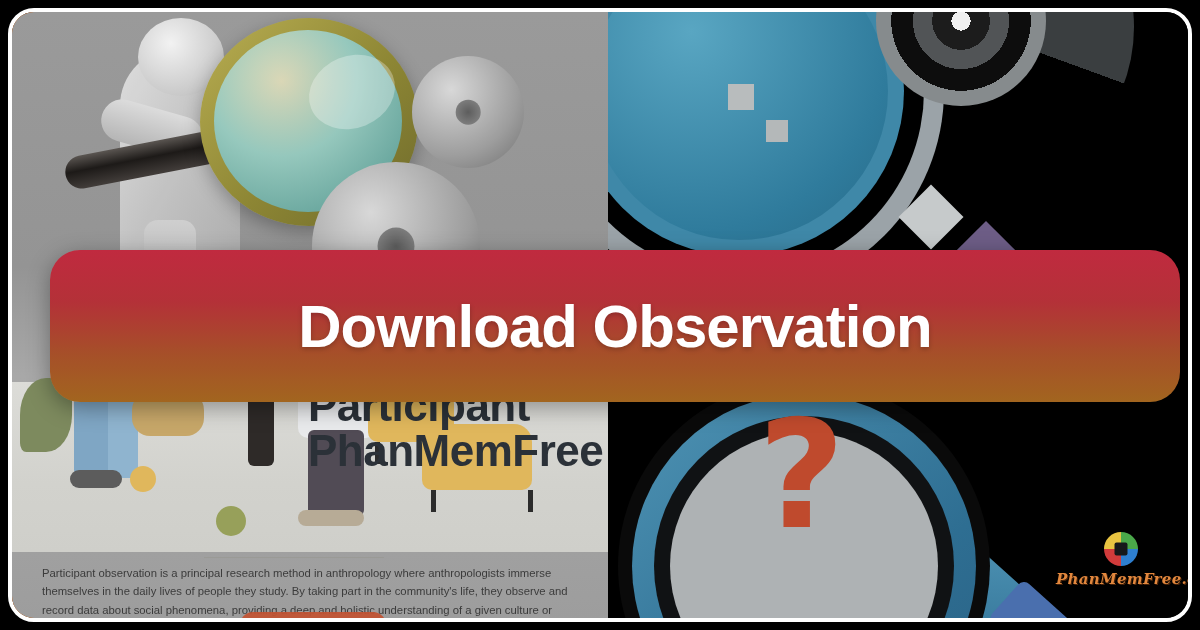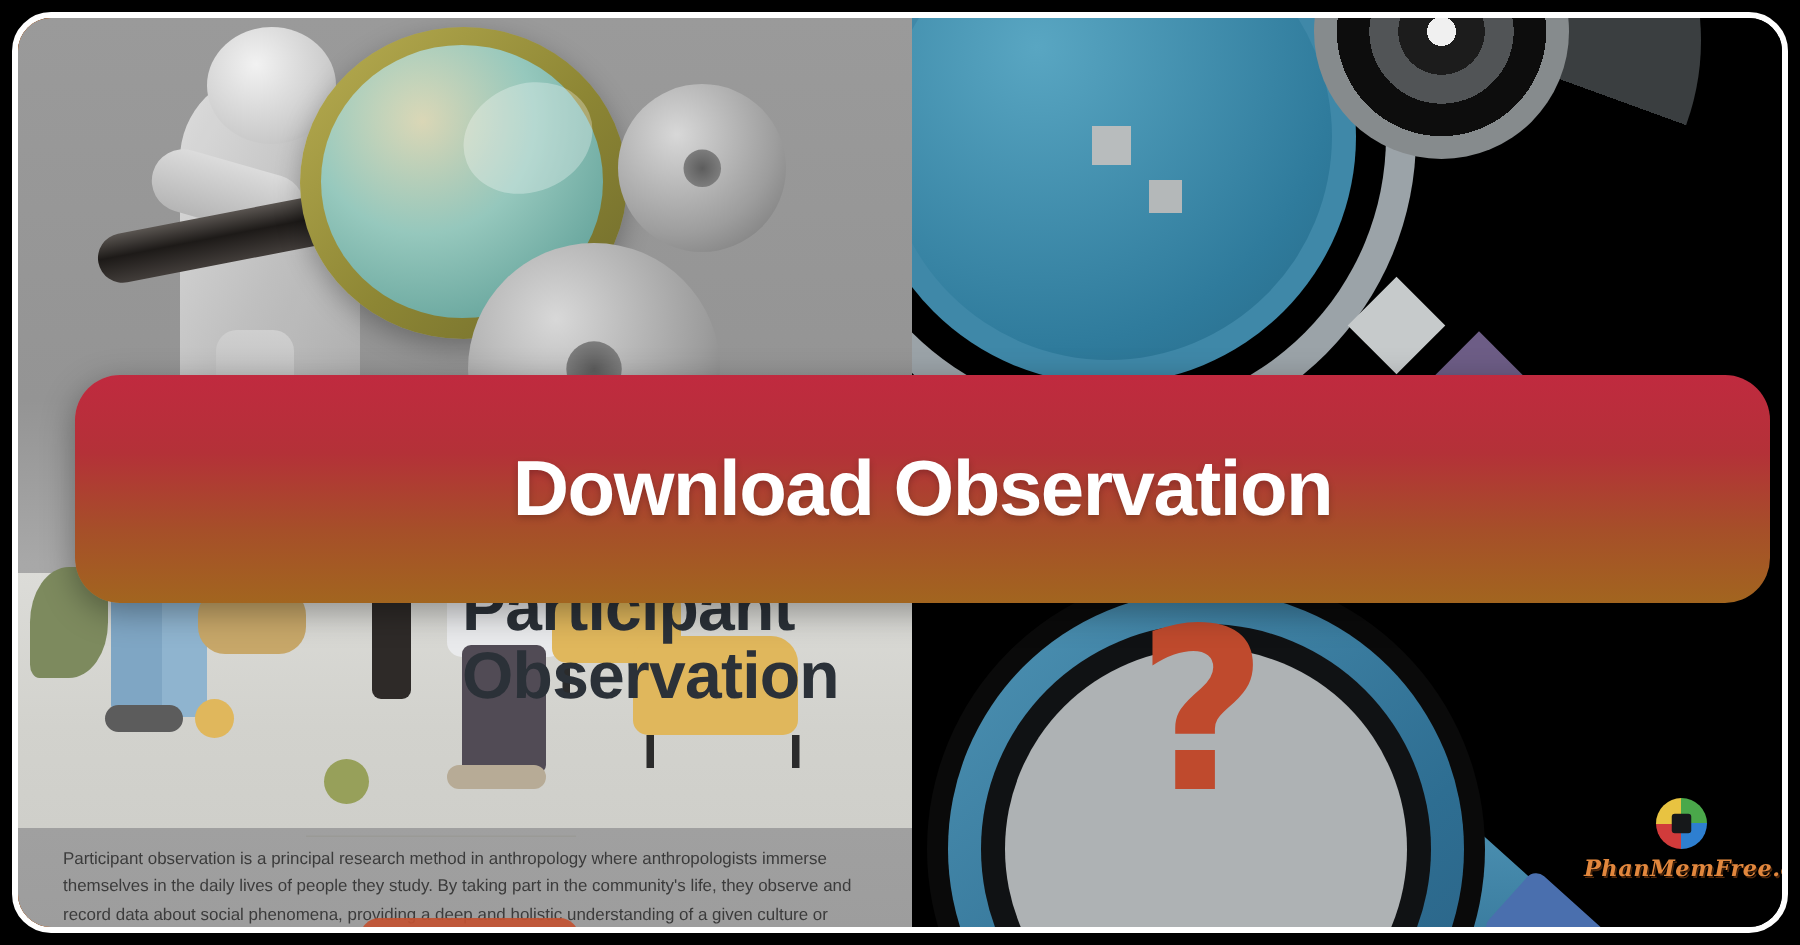--- a/index.html
+++ b/index.html
@@ -139,21 +139,21 @@
   .logo-text{font-family:"DejaVu Serif",serif;font-style:italic;font-weight:700;
              font-size:15px;color:#e2873d;letter-spacing:.3px;
              text-shadow:0 0 2px #000,1px 1px 0 #5a2c0c;}
 
   
   .banner{position:absolute;left:38px;top:238px;width:1130px;height:152px;
           border-radius:30px;
           background:linear-gradient(180deg,#c02a3f 0%,#b43138 34%,#a64f29 68%,#a2651f 100%);
           box-shadow:0 6px 22px rgba(0,0,0,.35);
           display:flex;align-items:center;justify-content:center;}
-  .banner-label{color:#ffffff;font-size:52px;font-weight:700;letter-spacing:-1px;
+  .banner-label{color:#ffffff;font-size:60px;font-weight:700;letter-spacing:-1px;
                 white-space:nowrap;text-shadow:0 2px 5px rgba(0,0,0,.22);}
 </style>
 </head>
 <body>
 
 <div class="stage">
   <div class="frame">
 
     <div class="left-panel">
       <div class="poster"></div>
@@ -184,21 +184,21 @@
         <div class="leg" style="left:296px;top:48px;width:56px;height:86px;background:#514b55;"></div>
         <div class="leg" style="left:286px;top:128px;width:66px;height:16px;background:#b7ab96;border-radius:8px;"></div>
         <div class="chair" style="left:356px;top:4px;width:86px;height:56px;"></div>
         <div class="chair" style="left:410px;top:42px;width:110px;height:66px;"></div>
         <div class="ball" style="left:118px;top:84px;width:26px;height:26px;background:#e0b75c;"></div>
         <div class="ball" style="left:204px;top:124px;width:30px;height:30px;background:#97a05a;"></div>
       </div>
 
       <div class="poster-title">
         <div>Participant</div>
-        <div>Observation</div>
+        <div>PhanMemFree</div>
       </div>
 
       <div class="rule"></div>
       <div class="body-copy">Participant observation is a principal research method in anthropology where anthropologists immerse themselves in the daily lives of people they study. By taking part in the community's life, they observe and record data about social phenomena, providing a deep and holistic understanding of a given culture or society.</div>
       <div class="url-pill">www.anthrohub.com</div>
     </div>
 
     <div class="right-panel">
       <div class="tr-swirl"></div>
       <div class="flat-ring ft-outer"></div>

